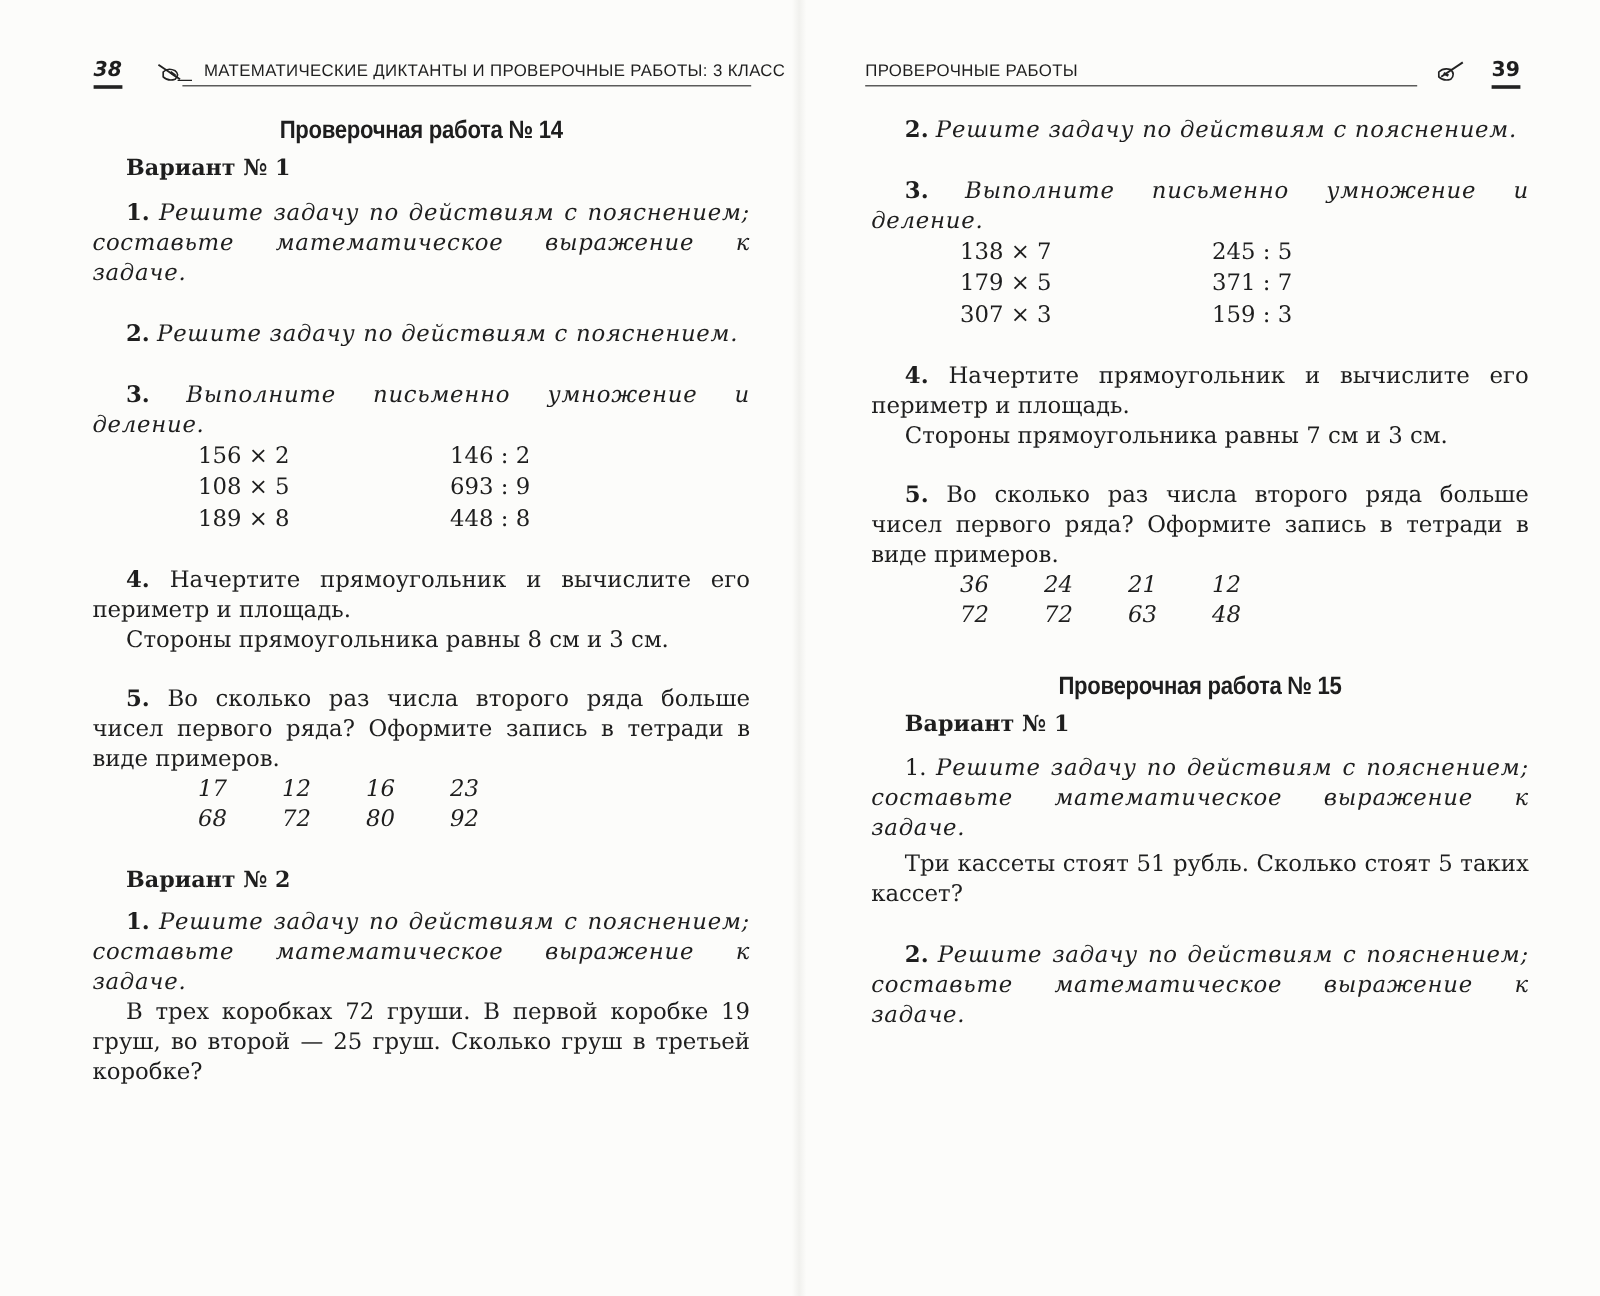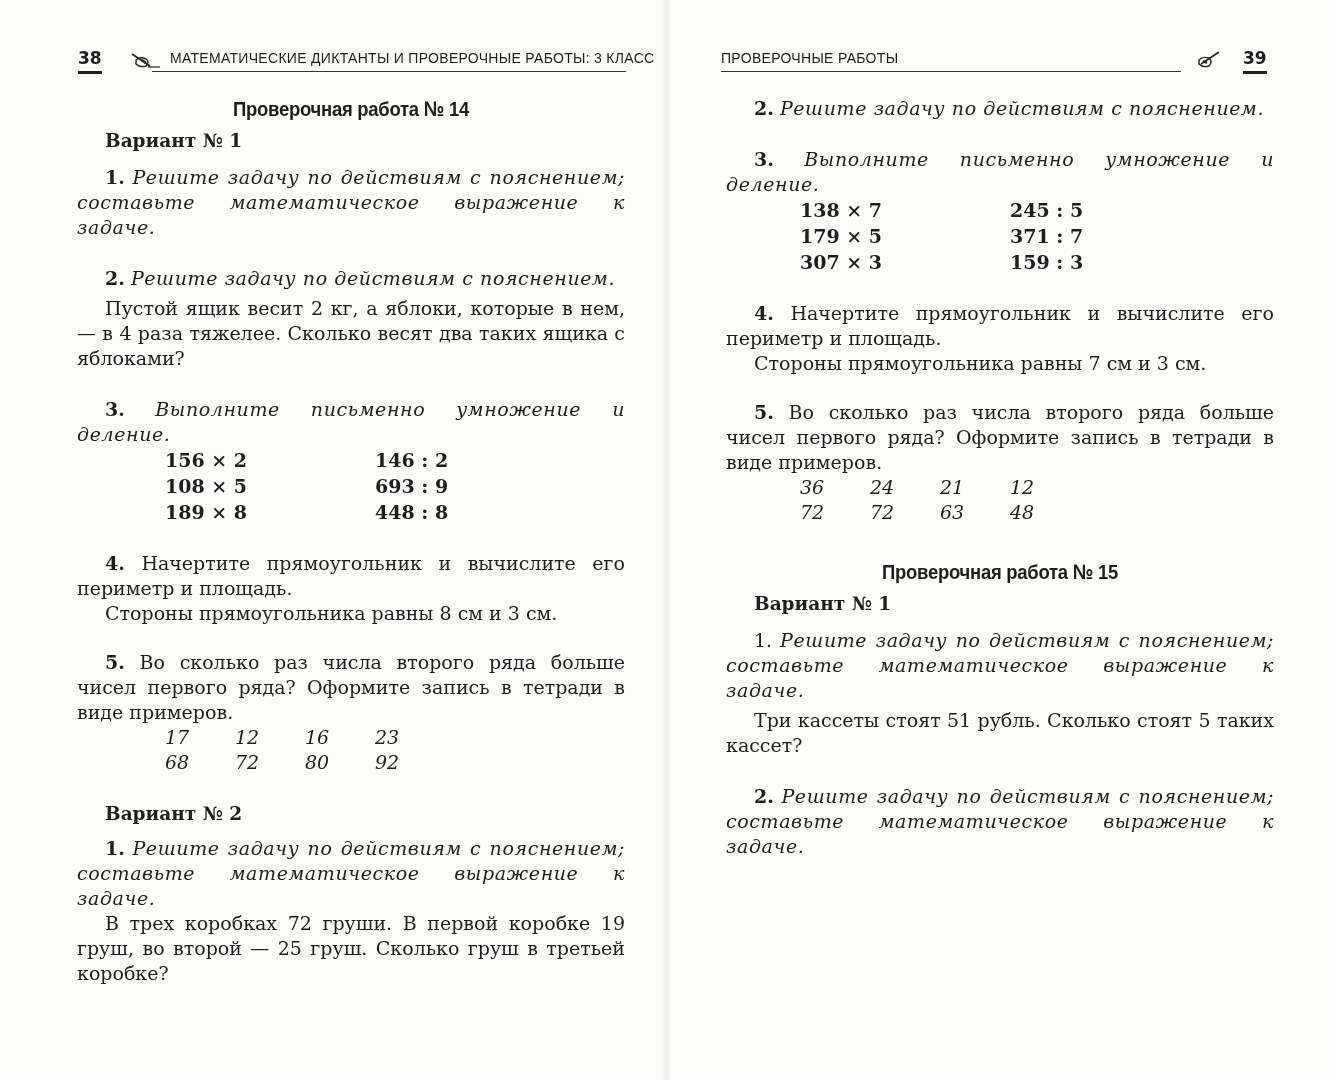--- a/index.html
+++ b/index.html
@@ -23,50 +23,49 @@
   .pen { position: absolute; top: 4px; width: 32px; height: 20px; }
 
   .content { position: absolute; font-size: 19px; line-height: 25px; }
   .h-work { font-family: "Liberation Sans", sans-serif; font-weight: bold; font-size: 21px; text-align: center; letter-spacing: -0.3px; transform: scaleX(0.88); }
   .h-var { font-weight: bold; font-size: 18.5px; }
   .task { text-align: justify; text-indent: 28px; margin: 0; }
   .task .num { font-weight: bold; }
   .task i { letter-spacing: 0.6px; }
   .body { text-align: justify; text-indent: 28px; margin: 0; }
   .calc { display: grid; grid-template-columns: 210px 150px; padding-left: 88px; }
-  .calc div { line-height: 26px; font-weight: bold; }
+  .calc div { line-height: 26px; }
   .nums { display: grid; grid-template-columns: repeat(4, 70px); padding-left: 88px; font-style: italic; }
   .nums div { line-height: 25px; }
 </style>
 </head>
 <body>
 
 <div class="gutter"></div>
 
 <div class="page left">
   <div class="runhead" style="left:78px; width:548px;">
-    <span class="pagenum" style="left:0;">38</span>
+    <span class="pagenum" style="left:0;font-style:italic;">38</span>
     <svg class="pen" style="left:50px;" viewBox="0 0 32 20">
       <path d="M4 4 L22 16" stroke="#222" stroke-width="1.6" fill="none"></path>
       <path d="M8 10 Q12 6 18 9 Q22 12 18 16 Q12 18 8 14 Z" stroke="#222" stroke-width="1.4" fill="none"></path>
       <path d="M14 10 L18 13" stroke="#222" stroke-width="2.2"></path>
       <path d="M20 17 L32 17" stroke="#222" stroke-width="1.2"></path>
     </svg>
     <span class="runtitle" style="left:92px;">Математические диктанты и проверочные работы: 3 класс</span>
     <div class="rule" style="left:74px; right:0;"></div>
   </div>
 
   <div class="content" style="left:77px; top:92px; width:548px;">
     <div class="h-work" style="height:36px; line-height:34px;">Проверочная работа № 14</div>
     <div class="h-var" style="padding-left:28px; margin-bottom:12px;">Вариант № 1</div>
 
     <p class="task"><span class="num">1.</span> <i>Решите задачу по действиям с пояснением; составьте математическое выражение к задаче.</i></p>
 
     <p class="task" style="margin-top:26px;"><span class="num">2.</span> <i>Решите задачу по действиям с пояснением.</i></p>
-    <p class="body" style="margin-top:5px;">Пустой ящик весит 2 кг, а яблоки, которые в нем, — в 4 раза тяжелее. Сколько весят два таких ящика с яблоками?</p>
 
     <p class="task" style="margin-top:26px;"><span class="num">3.</span> <i>Выполните письменно умножение и деление.</i></p>
     <div class="calc">
       <div>156 × 2</div>
       <div>146 : 2</div>
       <div>108 × 5</div>
       <div>693 : 9</div>
       <div>189 × 8</div>
       <div>448 : 8</div>
     </div>

